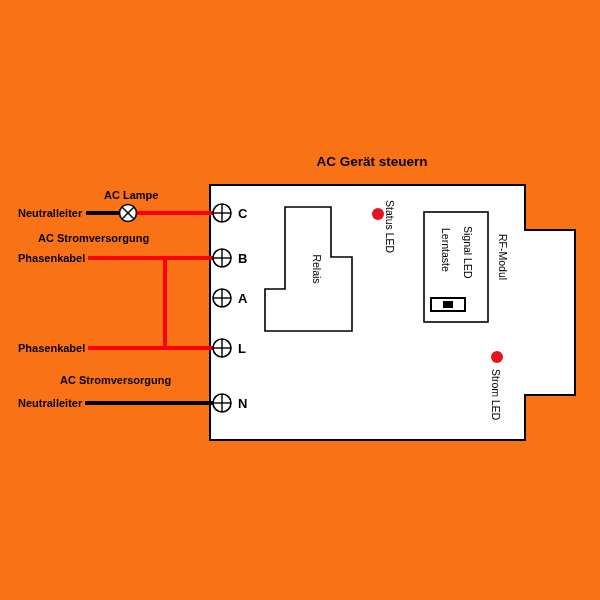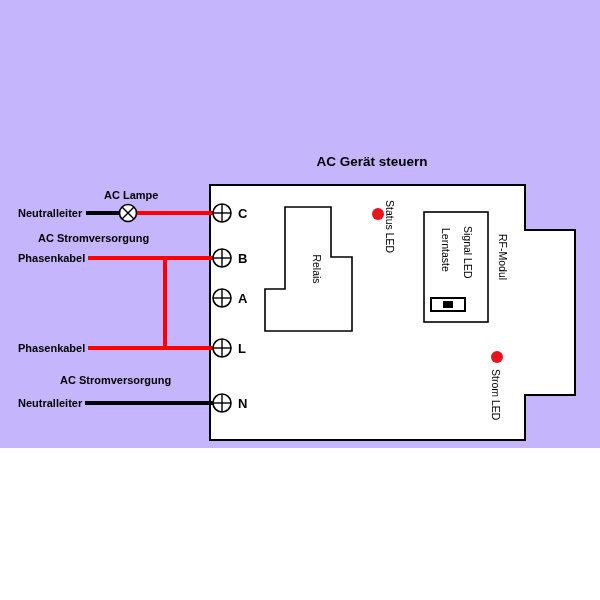--- a/index.html
+++ b/index.html
@@ -1,16 +1,16 @@
 <!DOCTYPE html>
 <html><head>
 <meta charset="utf-8">
 <style>
   html,body{margin:0;padding:0;background:#ffffff;}
-  .stage{position:relative;width:600px;height:448px;background:#c4b5fd;overflow:hidden;}
+  .stage{position:relative;width:600px;height:600px;background:#f97316;overflow:hidden;}
   svg{display:block;}
   svg text{font-family:"Liberation Sans","DejaVu Sans",sans-serif;fill:#000000;}
   .title{font-size:13.5px;font-weight:bold;}
   .lbl{font-size:11px;font-weight:bold;}
   .term{font-size:13px;font-weight:bold;}
   .vtext{font-size:10.5px;font-weight:normal;}
   .outline{fill:#ffffff;stroke:#000000;stroke-width:2;}
   .part{fill:#ffffff;stroke:#000000;stroke-width:1.6;}
   .wire-red{stroke:#ff0000;stroke-width:4;}
   .wire-black{stroke:#000000;stroke-width:4;}

